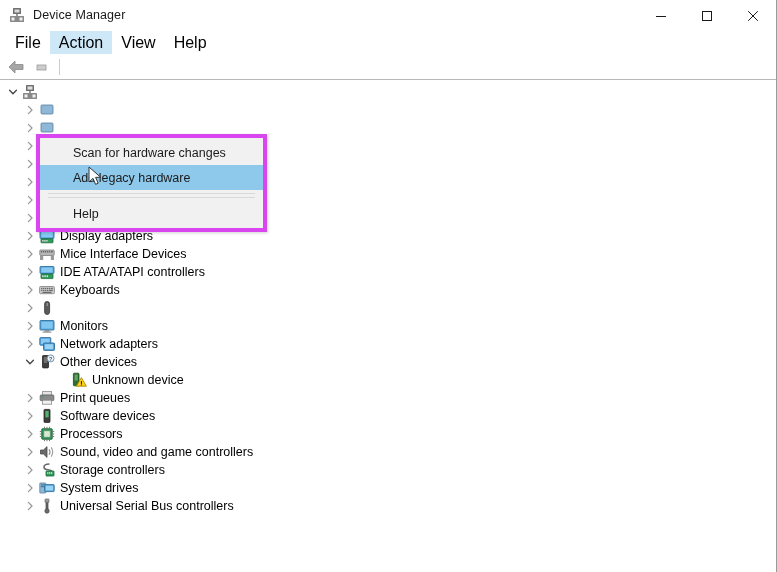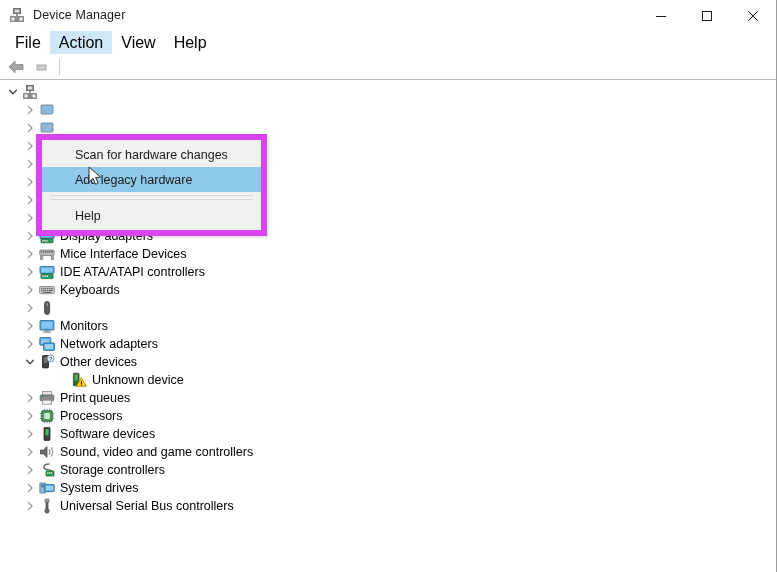--- a/index.html
+++ b/index.html
@@ -137,21 +137,21 @@
   .depth1 { padding-left: 22px; }
   .depth2 { padding-left: 54px; }
 
   
   .dropdown {
     position: absolute;
     left: 36px;
     top: 54px;
     width: 231px;
     background: #f1f1f1;
-    border: 6px solid #d946ef;
+    border: 4px solid #d946ef;
     box-shadow: 1px 1px 3px rgba(0,0,0,0.18);
     z-index: 40;
     padding: 2px 0;
     font-size: 12.5px;
   }
   .mi {
     height: 25px;
     display: flex;
     align-items: center;
     padding-left: 33px;
@@ -524,20 +524,34 @@
           <span class="nlabel">Print queues</span>
         </div>
         <div class="node depth1">
           <span class="chev">
             <svg width="10" height="10" viewBox="0 0 10 10">
               <path d="M3.4 1.4 L7 5 L3.4 8.6" fill="none" stroke="#9a9a9a" stroke-width="1.3" stroke-linecap="round" stroke-linejoin="round"></path>
             </svg>
           </span>
           <span class="nicon">
             <svg width="16" height="16" viewBox="0 0 16 16">
+              <rect x="5" y="1.4" width="6" height="13" rx="0.9" fill="#3f3f3f" stroke="#232323" stroke-width="0.8"></rect>
+              <rect x="6.3" y="3" width="3.4" height="6.4" fill="#4fb36b"></rect>
+            </svg>
+          </span>
+          <span class="nlabel">Software devices</span>
+        </div>
+        <div class="node depth1">
+          <span class="chev">
+            <svg width="10" height="10" viewBox="0 0 10 10">
+              <path d="M3.4 1.4 L7 5 L3.4 8.6" fill="none" stroke="#9a9a9a" stroke-width="1.3" stroke-linecap="round" stroke-linejoin="round"></path>
+            </svg>
+          </span>
+          <span class="nicon">
+            <svg width="16" height="16" viewBox="0 0 16 16">
               <rect x="2.8" y="2.8" width="10.4" height="10.4" rx="0.6" fill="#2e9b57" stroke="#1d6b3c" stroke-width="1"></rect>
               <rect x="4.8" y="4.8" width="6.4" height="6.4" fill="#d8e8d8" stroke="#6a8a6a" stroke-width="0.7"></rect>
               <rect x="5" y="0.8" width="1" height="2" fill="#7a7a7a"></rect>
               <rect x="7.5" y="0.8" width="1" height="2" fill="#7a7a7a"></rect>
               <rect x="10" y="0.8" width="1" height="2" fill="#7a7a7a"></rect>
               <rect x="5" y="13.2" width="1" height="2" fill="#7a7a7a"></rect>
               <rect x="7.5" y="13.2" width="1" height="2" fill="#7a7a7a"></rect>
               <rect x="10" y="13.2" width="1" height="2" fill="#7a7a7a"></rect>
               <rect x="0.8" y="5" width="2" height="1" fill="#7a7a7a"></rect>
               <rect x="0.8" y="7.5" width="2" height="1" fill="#7a7a7a"></rect>
@@ -550,34 +564,20 @@
           <span class="nlabel">Processors</span>
         </div>
         <div class="node depth1">
           <span class="chev">
             <svg width="10" height="10" viewBox="0 0 10 10">
               <path d="M3.4 1.4 L7 5 L3.4 8.6" fill="none" stroke="#9a9a9a" stroke-width="1.3" stroke-linecap="round" stroke-linejoin="round"></path>
             </svg>
           </span>
           <span class="nicon">
             <svg width="16" height="16" viewBox="0 0 16 16">
-              <rect x="5" y="1.4" width="6" height="13" rx="0.9" fill="#3f3f3f" stroke="#232323" stroke-width="0.8"></rect>
-              <rect x="6.3" y="3" width="3.4" height="6.4" fill="#4fb36b"></rect>
-            </svg>
-          </span>
-          <span class="nlabel">Software devices</span>
-        </div>
-        <div class="node depth1">
-          <span class="chev">
-            <svg width="10" height="10" viewBox="0 0 10 10">
-              <path d="M3.4 1.4 L7 5 L3.4 8.6" fill="none" stroke="#9a9a9a" stroke-width="1.3" stroke-linecap="round" stroke-linejoin="round"></path>
-            </svg>
-          </span>
-          <span class="nicon">
-            <svg width="16" height="16" viewBox="0 0 16 16">
               <path d="M1.5 6 L4.5 6 L8 2.6 L8 13.4 L4.5 10 L1.5 10 Z" fill="#6a6a6a" stroke="#4a4a4a" stroke-width="0.8" stroke-linejoin="round"></path>
               <path d="M10 5.2 Q12 8 10 10.8" fill="none" stroke="#8a8a8a" stroke-width="1.1"></path>
               <path d="M12.2 3.4 Q15.2 8 12.2 12.6" fill="none" stroke="#9a9a9a" stroke-width="1.1"></path>
             </svg>
           </span>
           <span class="nlabel">Sound, video and game controllers</span>
         </div>
         <div class="node depth1">
           <span class="chev">
             <svg width="10" height="10" viewBox="0 0 10 10">

